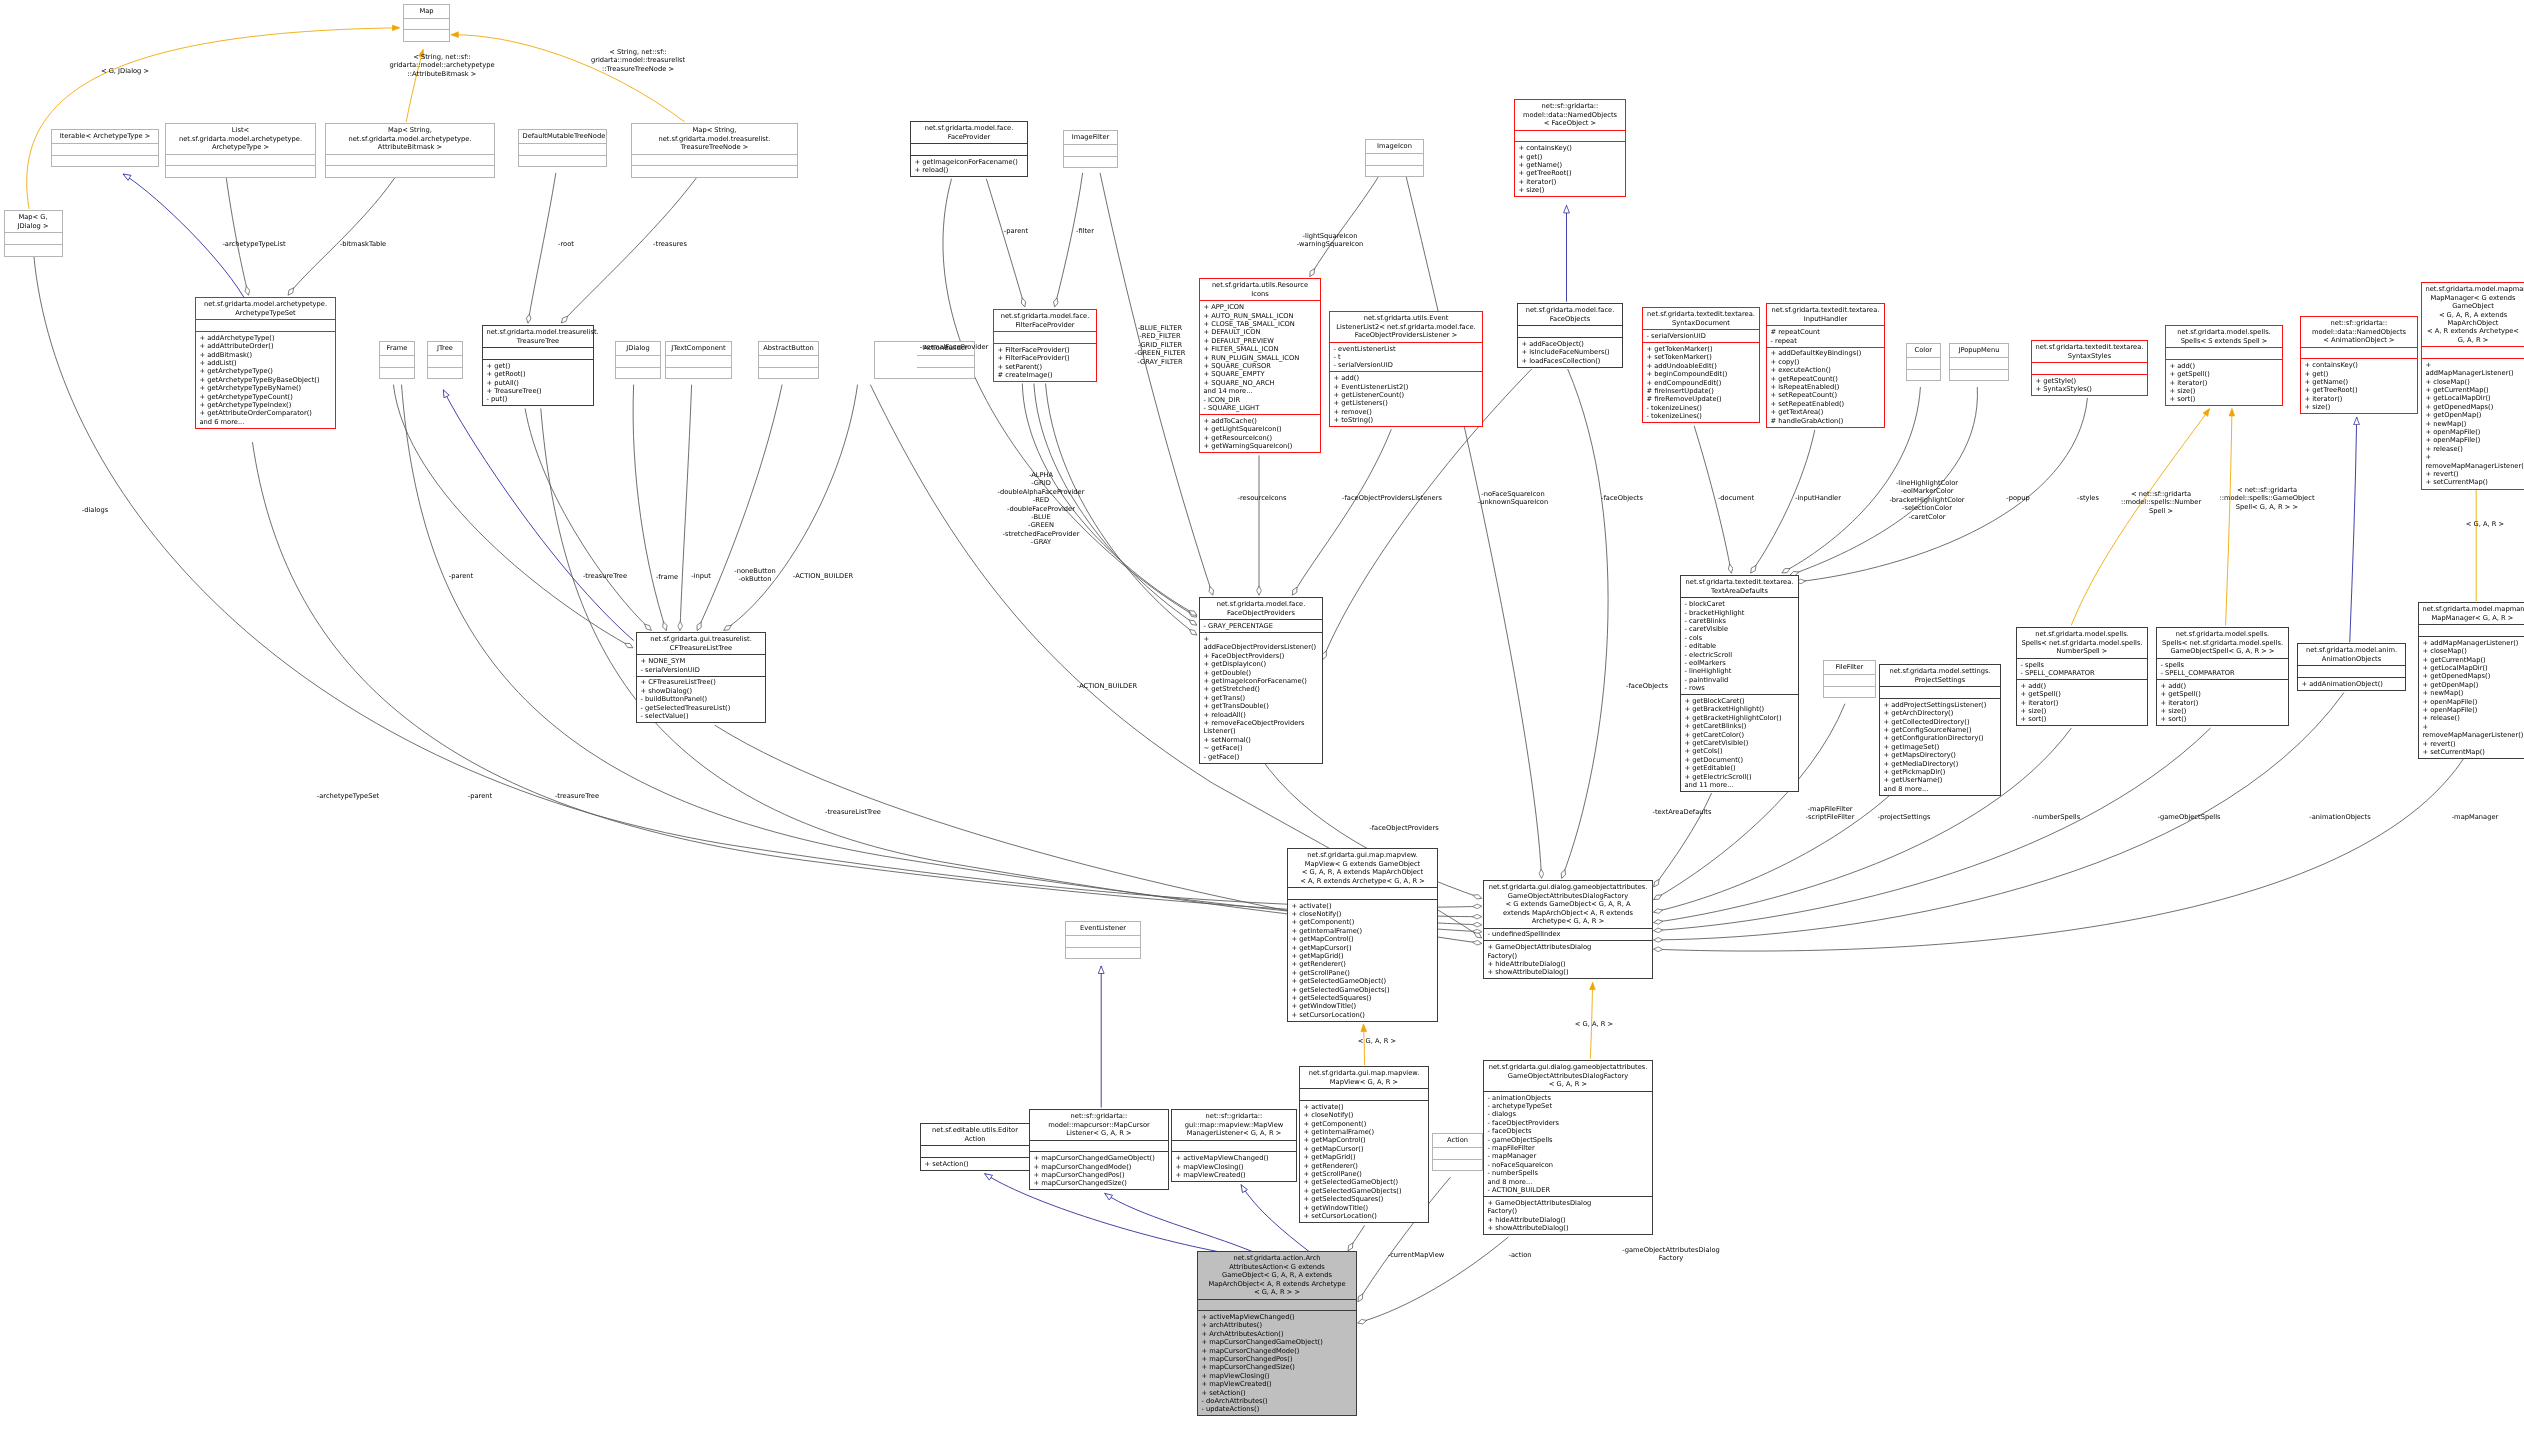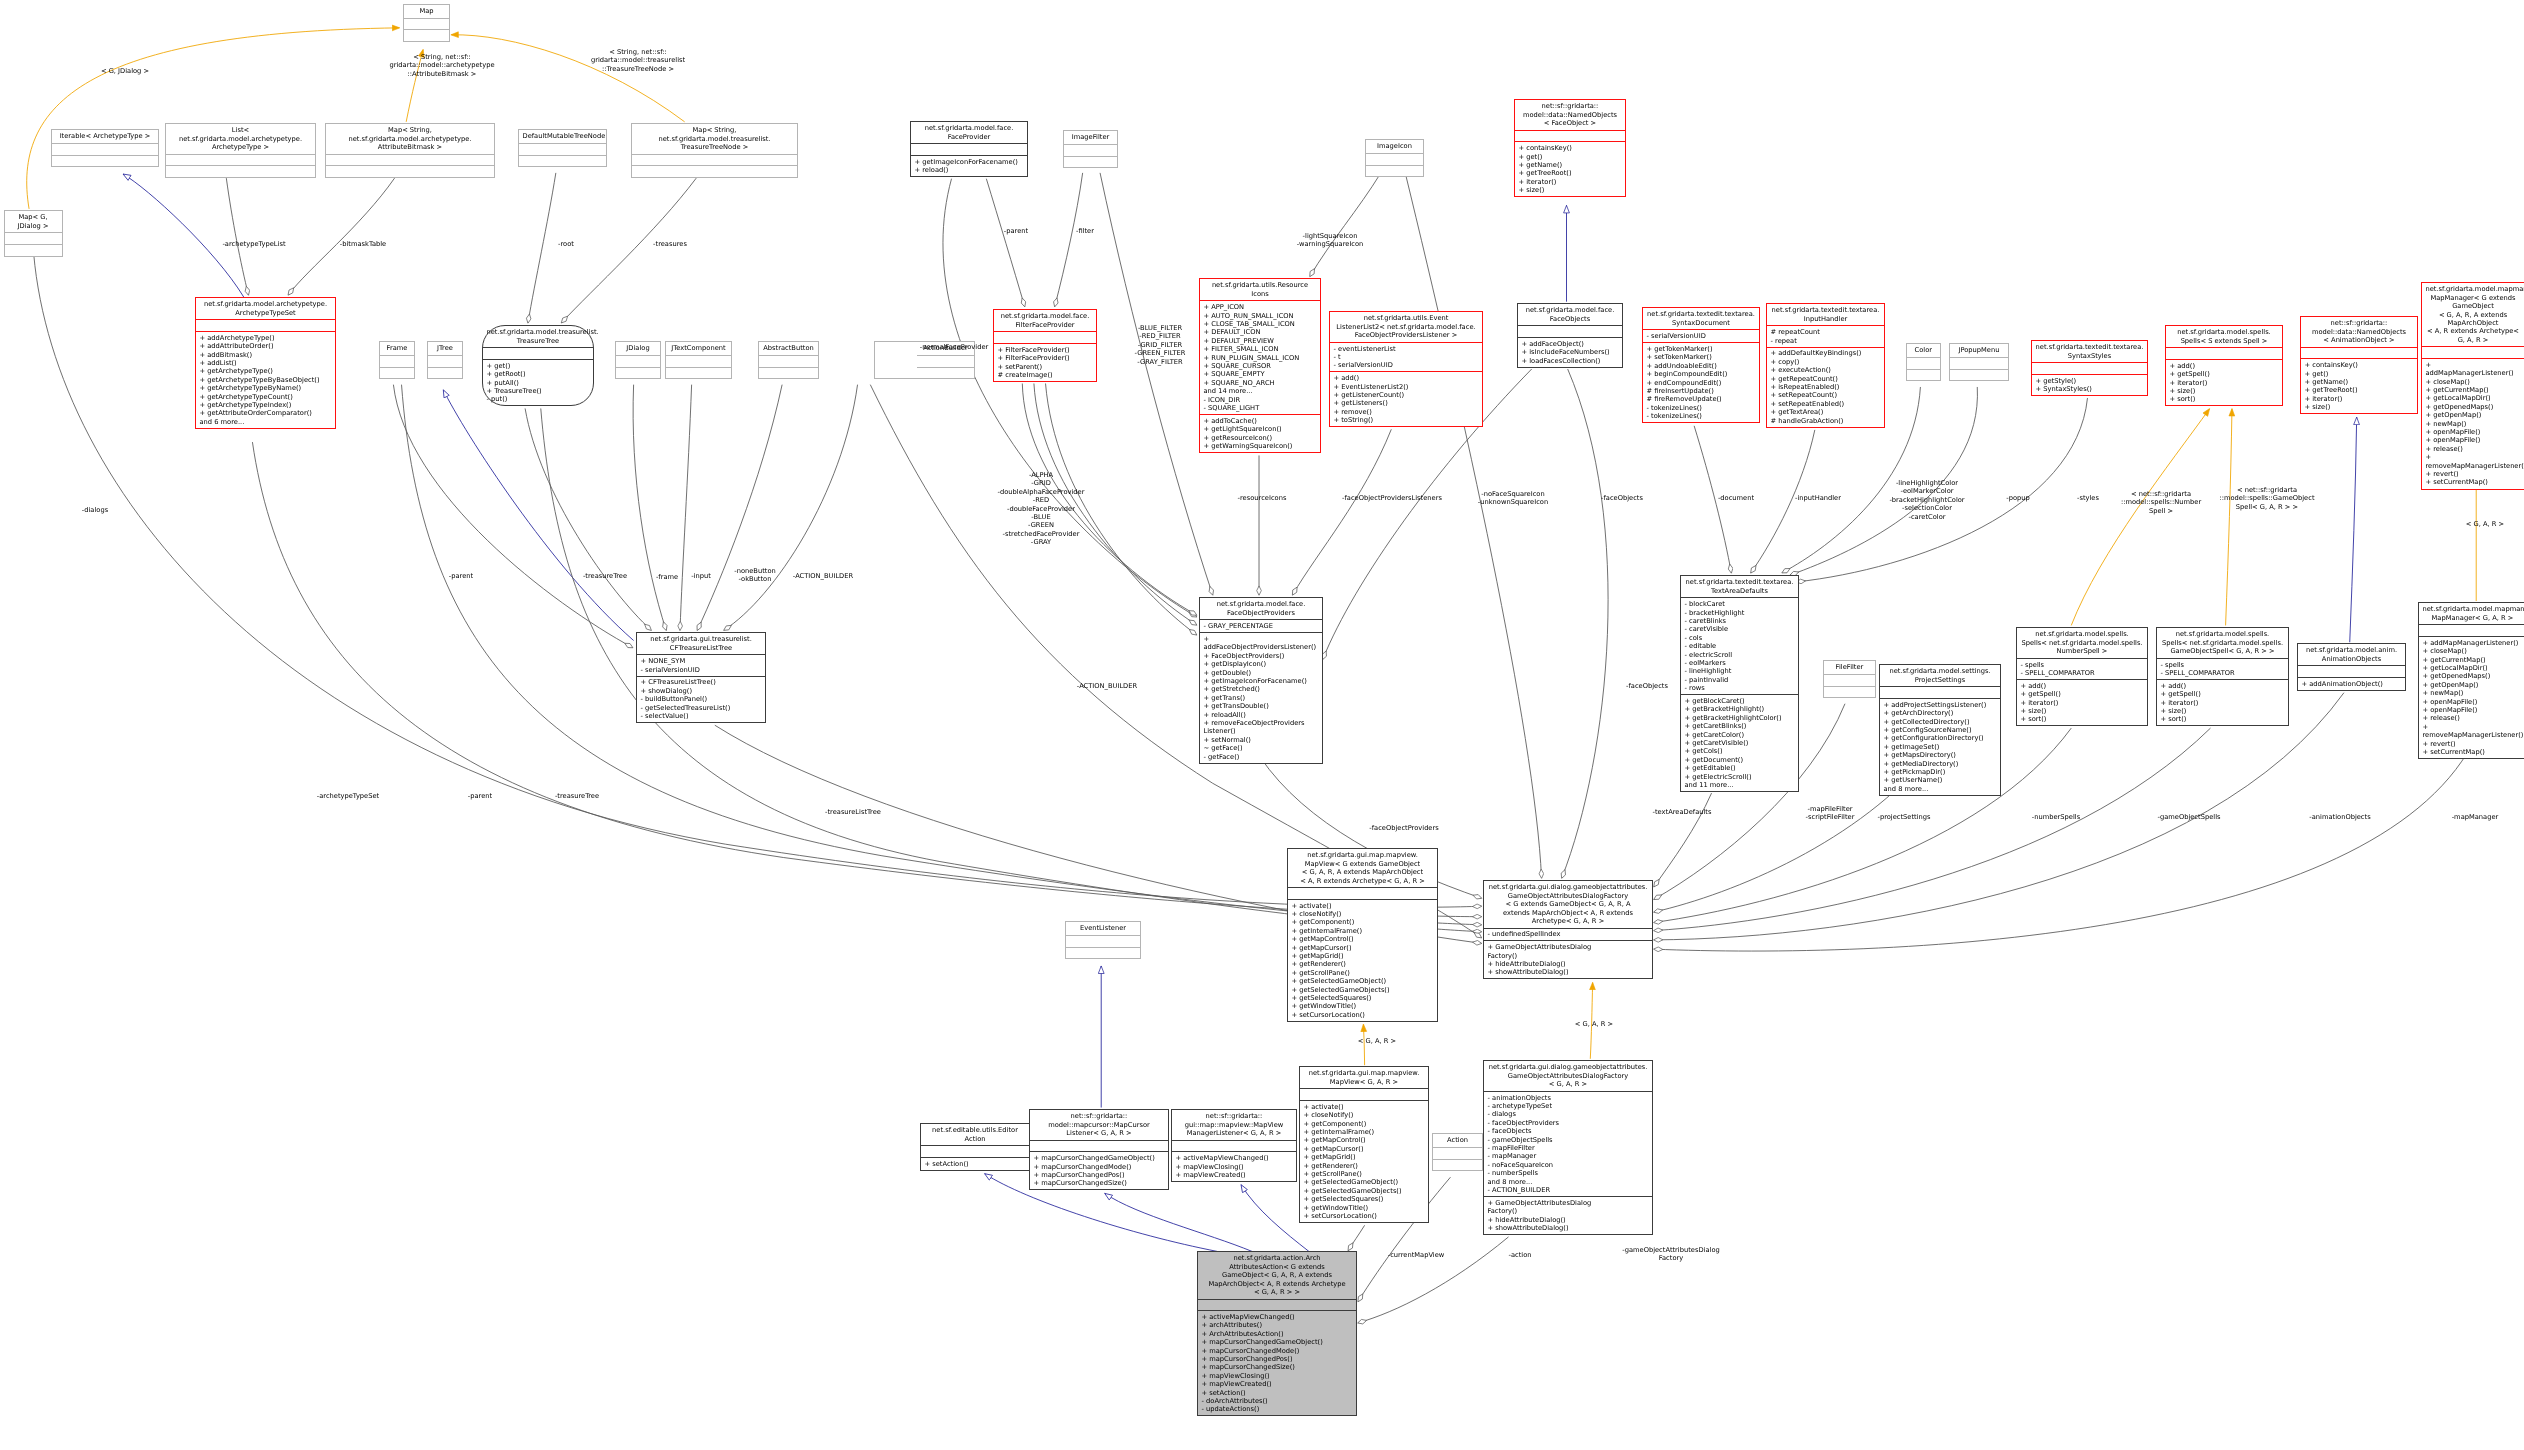--- a/index.html
+++ b/index.html
@@ -178,21 +178,21 @@
       <div class="sec"></div>
       <div class="sec"></div>
     </div>
     <div class="cls plain" style="left: 427px; top: 341px; width: 34px;">
       <div class="sec ttl">
         <div style="text-align: center;">JTree</div>
       </div>
       <div class="sec"></div>
       <div class="sec"></div>
     </div>
-    <div class="cls dark" style="left: 482px; top: 325px; width: 110px; border-radius: 23px;">
+    <div class="cls dark" style="left: 482px; top: 325px; width: 110px;">
       <div class="sec ttl">
         <div style="text-align: center;">net.sf.gridarta.model.treasurelist.</div>
         <div style="text-align: center;">TreasureTree</div>
       </div>
       <div class="sec"></div>
       <div class="sec">
         <div>+ get()</div>
         <div>+ getRoot()</div>
         <div>+ putAll()</div>
         <div>+ TreasureTree()</div>

